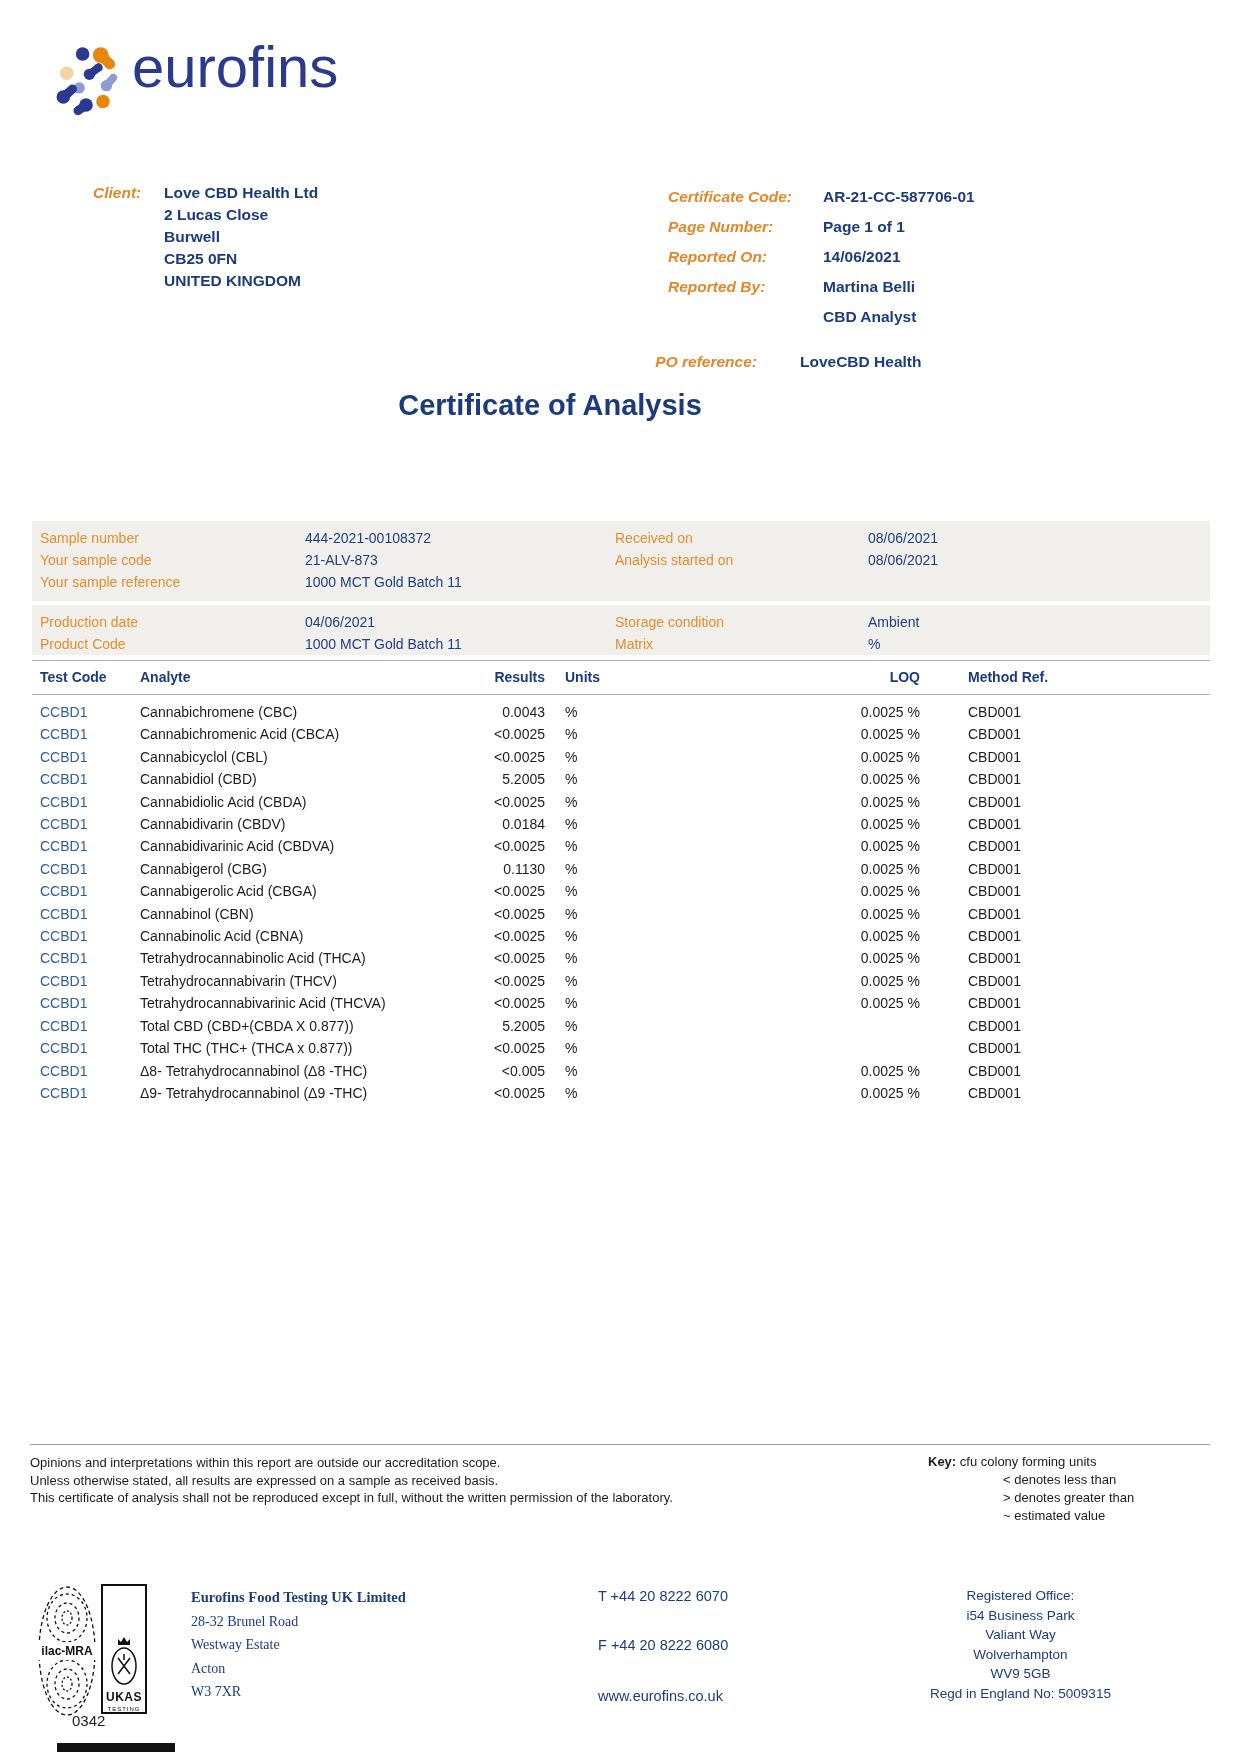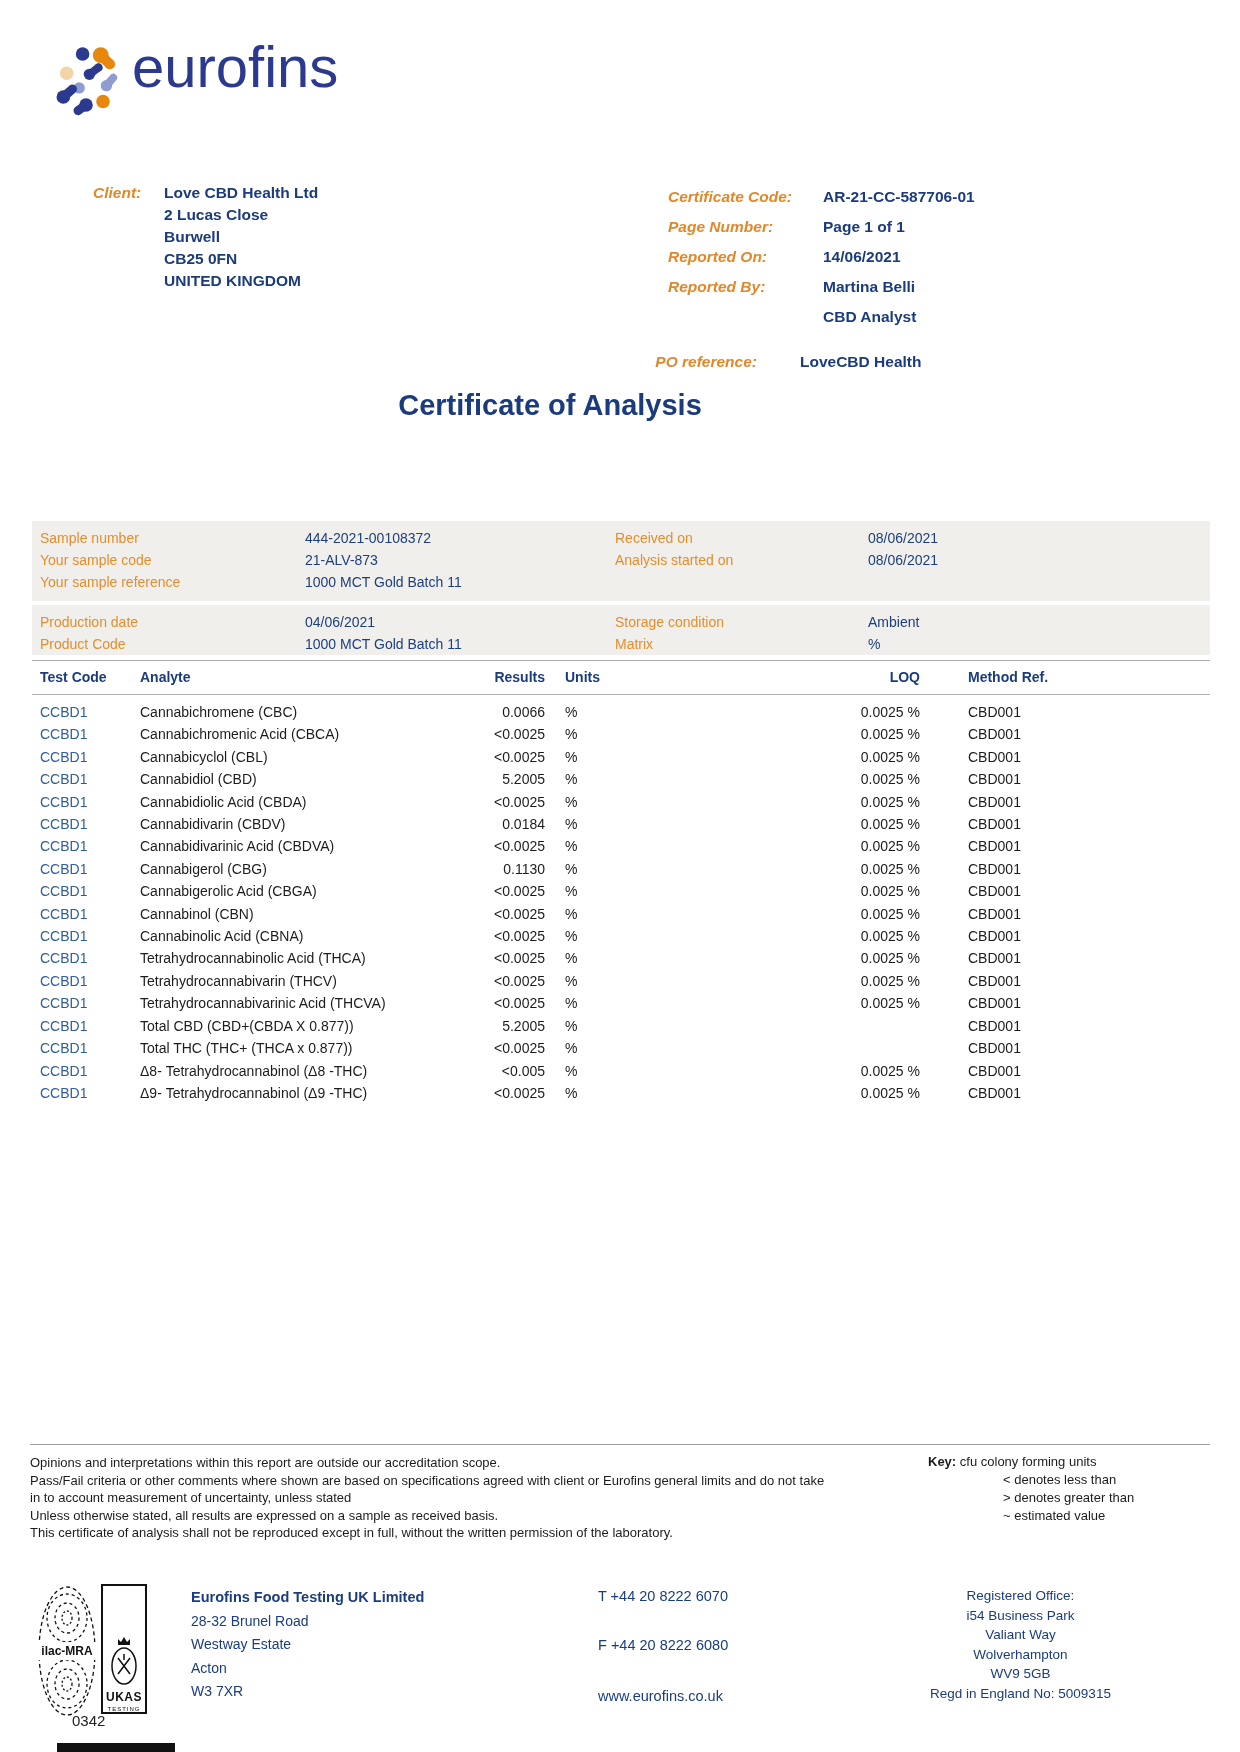--- a/index.html
+++ b/index.html
@@ -55,21 +55,21 @@
   .key { position:absolute; left:928px; top:1453px; font-size:13px; line-height:18px; color:#1c1c1c; }
   .key-label { font-weight:bold; }
   .key-symbols { margin-left:75px; }
   
   .ilac-logo { position:absolute; left:36px; top:1584px; }
   .ukas-logo { position:absolute; left:101px; top:1584px; width:46px; height:130px; border:2px solid #111; box-sizing:border-box;
                display:flex; flex-direction:column; align-items:center; justify-content:flex-end; padding-top:4px; background:#fff; }
   .ukas-word { font-size:12px; font-weight:bold; color:#111; letter-spacing:0.5px; margin-top:4px; }
   .ukas-sub  { font-size:6px; color:#111; letter-spacing:1px; margin-top:2px; }
   .accred-number { position:absolute; left:72px; top:1712px; font-size:15px; color:#222; }
-  .company { position:absolute; left:191px; top:1586px; font-size:14px; color:#1b3c7e; }
+  .company { position:absolute; left:191px; top:1586px; font-size:14px; color:#1b3c7e;font-family:Liberation Serif, serif; }
   .company-name { font-weight:bold; font-size:14.5px; line-height:23.5px; }
   .company-address div { line-height:23.5px; }
   .contact { position:absolute; left:598px; top:1588px; font-size:14.5px; color:#1b3c7e; }
   .contact-tel { margin-bottom:33px; }
   .contact-fax { margin-bottom:35px; }
   .contact-web { color:#1b3c7e; text-decoration:none; }
   .registered { position:absolute; left:930px; top:1586px; font-size:13.5px; line-height:19.5px; color:#1b3c7e;text-align:center; }
   .black-bar { position:absolute; left:57px; top:1743px; width:118px; height:9px; background:#121212; }
 </style>
 </head>
@@ -201,21 +201,21 @@
     <div class="c-right">LOQ</div>
     <div></div>
     <div>Method Ref.</div>
   </div>
 
   <div class="tbody">
 
       <div class="t-row">
         <div class="cell-code">CCBD1</div>
         <div class="cell-analyte">Cannabichromene (CBC)</div>
-        <div class="cell-result c-right">0.0066</div>
+        <div class="cell-result c-right">0.0043</div>
         <div class="cell-units c-units">%</div>
         <div></div>
         <div class="cell-loq c-right">0.0025 %</div>
         <div></div>
         <div class="cell-method">CBD001</div>
       </div>
 
       <div class="t-row">
         <div class="cell-code">CCBD1</div>
         <div class="cell-analyte">Cannabichromenic Acid (CBCA)</div>
@@ -401,21 +401,20 @@
         <div class="cell-loq c-right">0.0025 %</div>
         <div></div>
         <div class="cell-method">CBD001</div>
       </div>
     </div>
 
   <div class="disclaimer">
     <div class="disclaimer-text">
 
     <div>Opinions and interpretations within this report are outside our accreditation scope.</div>
-        <div>Pass/Fail criteria or other comments where shown are based on specifications agreed with client or Eurofins general limits and do not take in to account measurement of uncertainty, unless stated</div>
         <div>Unless otherwise stated, all results are expressed on a sample as received basis.</div>
         <div>This certificate of analysis shall not be reproduced except in full, without the written permission of the laboratory.</div>
       </div>
   </div>
 
   <div class="key">
     <div><span class="key-label">Key:</span> <span>cfu colony forming units</span></div>
     <div class="key-symbols">
 
     <div>&lt; denotes less than</div>

